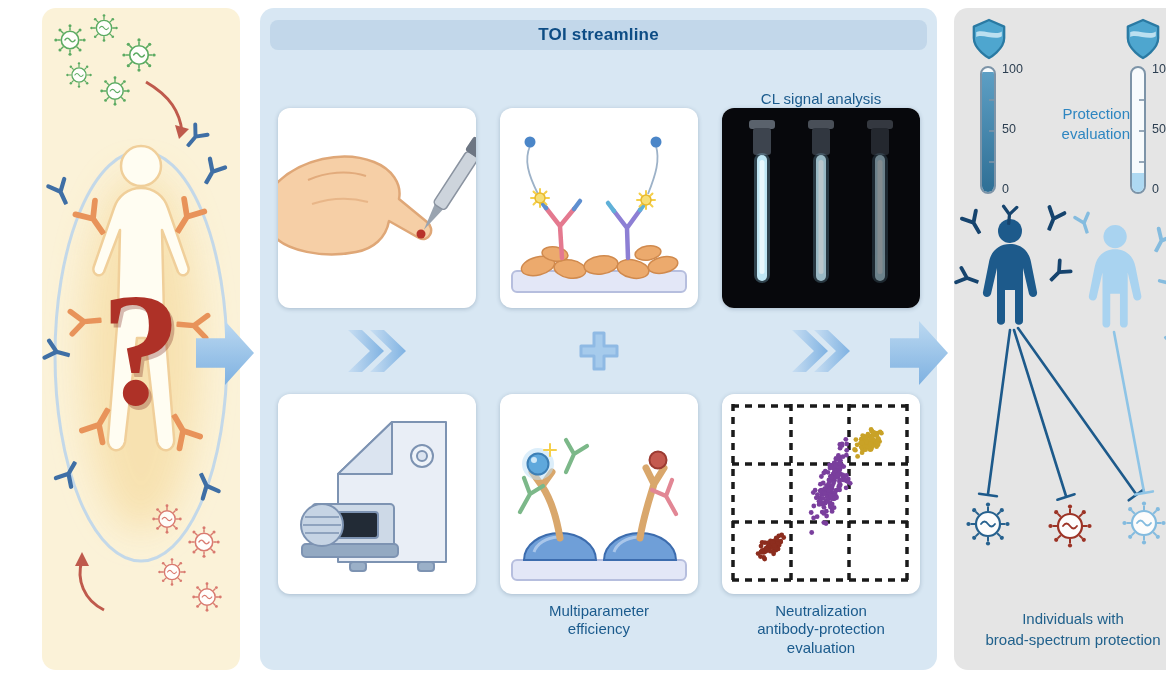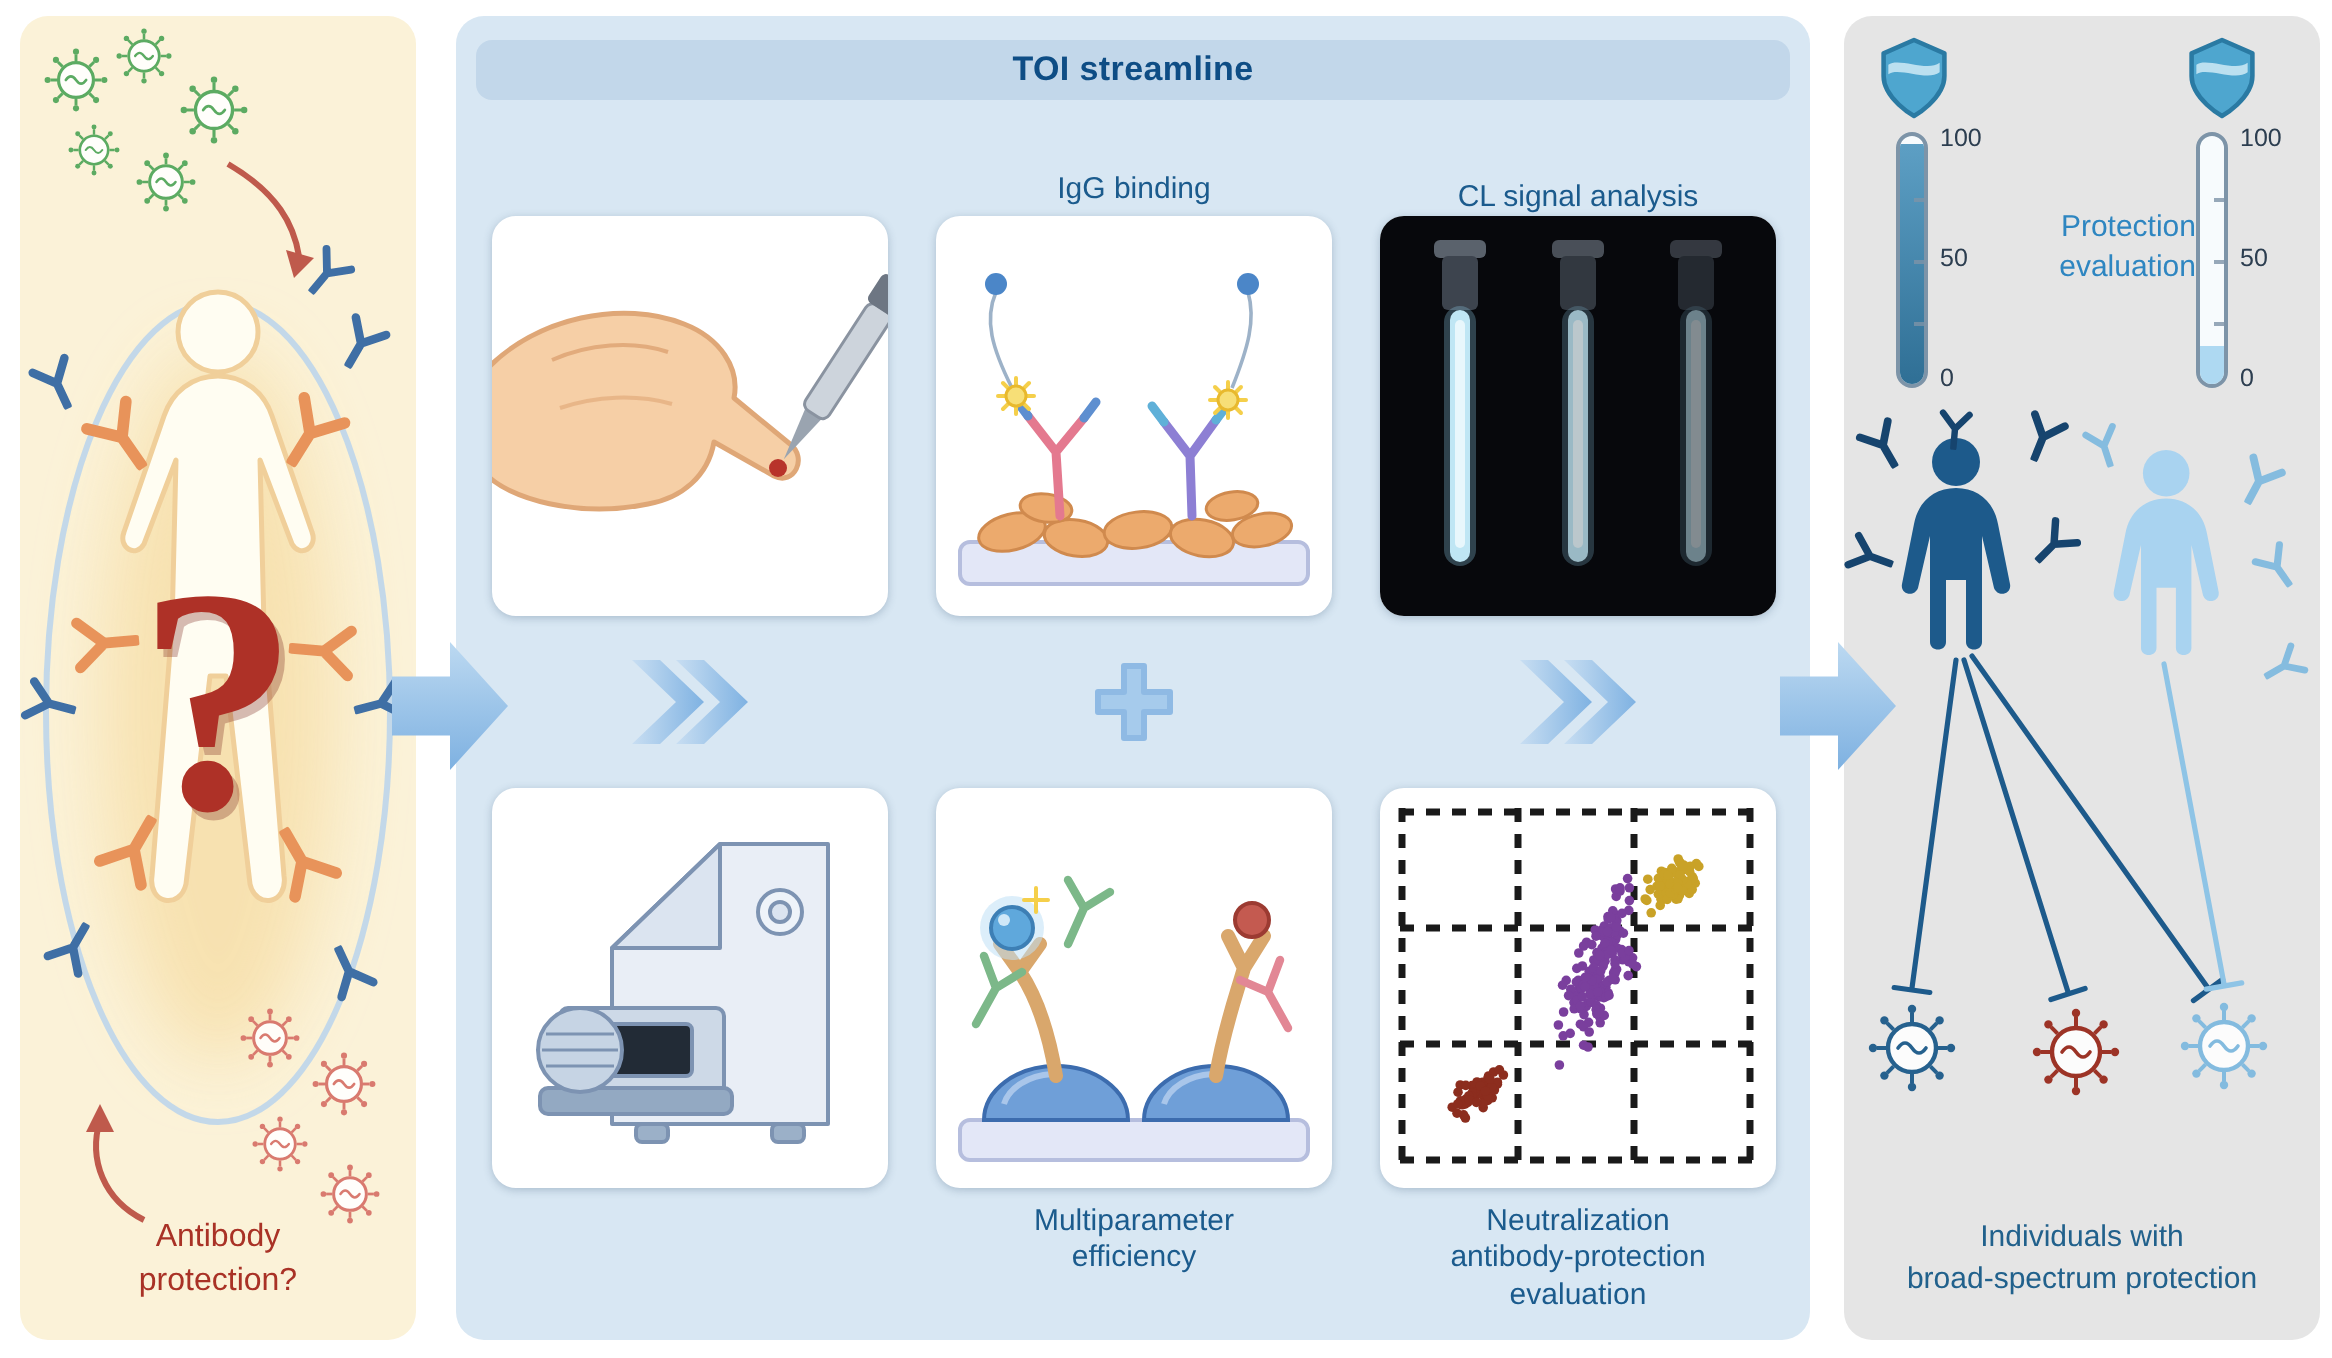--- a/index.html
+++ b/index.html
@@ -1,19 +1,19 @@
 <!DOCTYPE html>
 <html><head>
 <meta charset="utf-8">
 <style>
   * { margin:0; padding:0; box-sizing:border-box; }
   html,body { width:1166px; height:679px; }
   body { position:relative; background:#ffffff; font-family:"Liberation Sans",sans-serif; overflow:hidden; }
   .stage { position:absolute; inset:0; }
-  .panel { position:absolute; border-radius:14px; overflow:hidden; }
+  .panel { position:absolute; border-radius:14px; overflow:hidden;margin-left:32px; }
   #panel-left  { left:10px;  top:8px; width:198px; height:662px; background:#fbf2d8; }
   #panel-center{ left:228px; top:8px; width:677px; height:662px; background:#d8e7f3; }
   #panel-right { left:922px; top:8px; width:238px; height:662px; background:#e5e5e5;padding-left:28px; }
   .big-arrow { position:absolute; width:58px; height:64px; z-index:5;
     background:linear-gradient(180deg,#bcd9f1,#7eb1e1);
     clip-path:polygon(0 27%,50% 27%,50% 0,100% 50%,50% 100%,50% 73%,0 73%); }
   #arrow-1 { left:196px; top:321px; }
   #arrow-2 { left:890px; top:321px; }
   .header-band { position:absolute; left:10px; right:10px; top:12px; height:30px;
     background:#c2d7ea; border-radius:8px; display:flex; align-items:center; justify-content:center;
@@ -140,30 +140,27 @@
         <use href="#virus" width="30" height="30" transform="translate(110,496)"></use>
         <use href="#virus" width="32" height="32" transform="translate(146,518)"></use>
         <use href="#virus" width="28" height="28" transform="translate(116,550)"></use>
         <use href="#virus" width="30" height="30" transform="translate(150,574)"></use>
       </g>
       <g>
         <path d="M62,602 C42,592 34,572 40,552" fill="none" stroke="#bf5a4c" stroke-width="3"></path>
         <polygon points="33,558 40,544 47,558" fill="#bf5a4c"></polygon>
       </g>
     </svg>
-    <div class="left-label">Antibody
-protection?</div>
   </div>
 
   <div class="big-arrow" id="arrow-1"></div>
 
   <div class="panel" id="panel-center">
     <div class="header-band">TOI streamline</div>
 
-    <div class="card-title title-top" style="left:240px;top:56px">IgG binding</div>
     <div class="card-title title-top" style="left:462px;top:60px">CL signal analysis</div>
 
     <div class="card" style="left:18px;top:100px">
       <svg viewBox="0 0 198 200">
         <g>
           <path d="M-4,78 C22,50 66,42 96,54 C114,61 124,76 121,91 L149,114 C158,121 151,135 141,130 L111,113 C108,130 95,141 78,144 C44,151 8,142 -4,128 Z" fill="#f6cfa6" stroke="#dfa777" stroke-width="2.5" stroke-linejoin="round"></path>
           <path d="M30,72 C48,64 70,62 88,68" fill="none" stroke="#e2ab7c" stroke-width="2"></path>
           <path d="M34,96 C52,90 72,89 90,94" fill="none" stroke="#e2ab7c" stroke-width="2" opacity="0.7"></path>
         </g>
         <circle cx="143" cy="126" r="4.5" fill="#b8332a"></circle>

